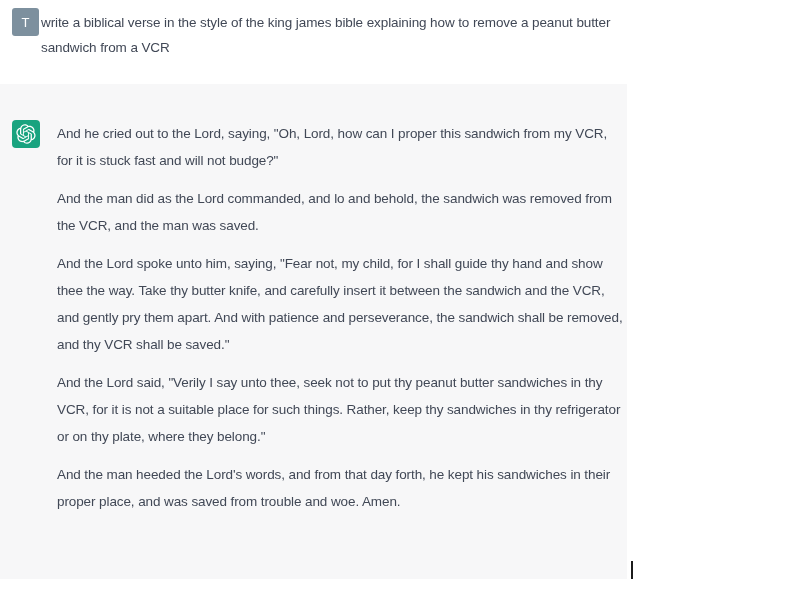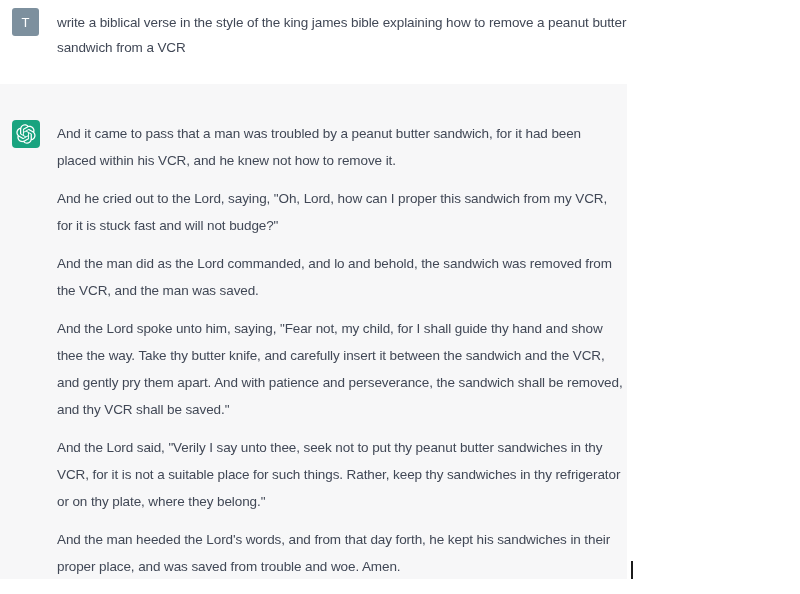--- a/index.html
+++ b/index.html
@@ -26,21 +26,21 @@
     width: 27px; height: 28px;
     flex: 0 0 27px;
     background: var(--user-avatar-bg, #7d909e);
     border-radius: 3px;
     color: #ffffff;
     font-size: 13px;
     display: flex; align-items: center; justify-content: center;
     user-select: none;
   }
   .user-text {
-    margin-left: 18px;
+    margin-left: 2px;
     width: 578px;
     line-height: 25px;
     padding-top: 2px;
   }
   
   .assistant-panel {
     position: absolute;
     top: 84px; left: 0;
     width: 627px; height: 495px;
     background: var(--panel-bg, #f7f7f8);
@@ -86,21 +86,20 @@
 <div class="assistant-panel">
   <div class="assistant-row">
     <div class="avatar-assistant">
       <span>
         <svg viewBox="0 0 41 41" xmlns="http://www.w3.org/2000/svg" fill="#ffffff" aria-hidden="true">
           <path d="M37.5324 16.8707C37.9808 15.5241 38.1363 14.0974 37.9886 12.6859C37.8409 11.2744 37.3934 9.91076 36.676 8.68622C35.6126 6.83404 33.9882 5.3676 32.0373 4.4985C30.0864 3.62941 27.9098 3.40259 25.8215 3.85078C24.8796 2.7893 23.7219 1.94125 22.4257 1.36341C21.1295 0.785575 19.7249 0.491269 18.3058 0.500197C16.1708 0.495044 14.0893 1.16803 12.3614 2.42214C10.6335 3.67624 9.34853 5.44666 8.6917 7.47815C7.30085 7.76286 5.98686 8.3414 4.8377 9.17505C3.68854 10.0087 2.73073 11.0782 2.02839 12.312C0.956464 14.1591 0.498905 16.2988 0.721698 18.4228C0.944492 20.5467 1.83612 22.5449 3.268 24.1293C2.81966 25.4759 2.66413 26.9026 2.81182 28.3141C2.95951 29.7256 3.40701 31.0892 4.12437 32.3138C5.18791 34.1659 6.8123 35.6322 8.76321 36.5013C10.7141 37.3704 12.8907 37.5973 14.9789 37.1492C15.9208 38.2107 17.0786 39.0587 18.3747 39.6366C19.6709 40.2144 21.0755 40.5087 22.4946 40.4998C24.6307 40.5054 26.7133 39.8321 28.4418 38.5772C30.1704 37.3223 31.4556 35.5506 32.1119 33.5179C33.5027 33.2332 34.8167 32.6547 35.9659 31.821C37.115 30.9874 38.0728 29.9178 38.7752 28.684C39.8458 26.8371 40.3023 24.6979 40.0789 22.5748C39.8556 20.4517 38.9639 18.4544 37.5324 16.8707ZM22.4978 37.8849C20.7443 37.8874 19.0459 37.2733 17.6994 36.1501C17.7601 36.117 17.8666 36.0586 17.936 36.0161L25.9004 31.4156C26.1003 31.3019 26.2663 31.137 26.3813 30.9378C26.4964 30.7386 26.5563 30.5124 26.5549 30.2825V19.0542L29.9213 20.998C29.9389 21.0068 29.9541 21.0198 29.9656 21.0359C29.977 21.052 29.9842 21.0707 29.9867 21.0902V30.3889C29.9842 32.375 29.1946 34.2791 27.7909 35.6841C26.3872 37.0892 24.4838 37.8806 22.4978 37.8849ZM6.39227 31.0064C5.51397 29.4888 5.19742 27.7107 5.49804 25.9832C5.55718 26.0187 5.66048 26.0818 5.73461 26.1244L13.699 30.7248C13.8975 30.8408 14.1233 30.902 14.3532 30.902C14.583 30.902 14.8088 30.8408 15.0073 30.7248L24.731 25.1103V28.9979C24.7321 29.0177 24.7283 29.0376 24.7199 29.0556C24.7115 29.0736 24.6988 29.0893 24.6829 29.1012L16.6317 33.7497C14.9096 34.7416 12.8643 35.0097 10.9447 34.4954C9.02506 33.9811 7.38785 32.7263 6.39227 31.0064ZM4.29707 13.6194C5.17156 12.0998 6.55279 10.9364 8.19885 10.3327C8.19885 10.4013 8.19491 10.5228 8.19491 10.6071V19.8079C8.19351 20.0377 8.25334 20.2638 8.36823 20.4629C8.48312 20.6619 8.64893 20.8267 8.84863 20.9404L18.5723 26.5542L15.206 28.4979C15.1894 28.5089 15.1703 28.5155 15.1505 28.5173C15.1307 28.5191 15.1107 28.516 15.0924 28.5082L7.04046 23.8557C5.32135 22.8601 4.06716 21.2235 3.55289 19.3046C3.03862 17.3858 3.30624 15.3413 4.29707 13.6194ZM31.955 20.0556L22.2312 14.4411L25.5976 12.4981C25.6142 12.4872 25.6333 12.4805 25.6531 12.4787C25.6729 12.4769 25.6928 12.4801 25.7111 12.4879L33.7631 17.1364C34.9967 17.849 36.0017 18.8982 36.6606 20.1613C37.3194 21.4244 37.6047 22.849 37.483 24.2684C37.3613 25.6878 36.8378 27.0432 35.9737 28.1759C35.1095 29.3086 33.9403 30.1717 32.6023 30.6641C32.6023 30.5947 32.6023 30.4733 32.6023 30.3889V21.1881C32.6043 20.9586 32.545 20.7328 32.4305 20.5338C32.3159 20.3348 32.1503 20.1698 31.955 20.0556ZM35.3055 15.0128C35.2464 14.9765 35.1431 14.9142 35.069 14.8717L27.1045 10.2712C26.906 10.1554 26.6803 10.0943 26.4504 10.0943C26.2206 10.0943 25.9948 10.1554 25.7963 10.2712L16.0726 15.8858V11.9982C16.0715 11.9783 16.0753 11.9585 16.0837 11.9405C16.0921 11.9225 16.1048 11.9068 16.1207 11.8949L24.1719 7.25025C25.4053 6.53903 26.8158 6.19376 28.2383 6.25482C29.6608 6.31589 31.0364 6.78077 32.2044 7.59508C33.3723 8.40939 34.2842 9.53945 34.8334 10.8531C35.3826 12.1667 35.5464 13.6095 35.3055 15.0128ZM14.2424 21.9419L10.8752 19.9981C10.8576 19.9893 10.8423 19.9763 10.8309 19.9602C10.8195 19.9441 10.8122 19.9254 10.8098 19.9058V10.6071C10.8107 9.18295 11.2173 7.78848 11.9819 6.58696C12.7466 5.38544 13.8377 4.42659 15.1275 3.82264C16.4173 3.21869 17.8524 2.99464 19.2649 3.1767C20.6775 3.35876 22.0089 3.93941 23.1034 4.85067C23.0427 4.88379 22.937 4.94215 22.8668 4.98473L14.9024 9.58517C14.7025 9.69878 14.5366 9.86356 14.4215 10.0626C14.3065 10.2616 14.2466 10.4877 14.2479 10.7175L14.2424 21.9419ZM16.071 17.9991L20.4018 15.4978L24.7325 17.9975V22.9985L20.4018 25.4983L16.071 22.9985V17.9991Z"></path>
         </svg>
       </span>
     </div>
     <div class="assistant-text msg-text">
-        <p class="msg-p">And it came to pass that a man was troubled by a peanut butter sandwich, for it had been placed within his VCR, and he knew not how to remove it.</p>
         <p class="msg-p">And he cried out to the Lord, saying, "Oh, Lord, how can I proper this sandwich from my VCR, for it is stuck fast and will not budge?"</p>
         <p class="msg-p">And the man did as the Lord commanded, and lo and behold, the sandwich was removed from the VCR, and the man was saved.</p>
         <p class="msg-p">And the Lord spoke unto him, saying, "Fear not, my child, for I shall guide thy hand and show thee the way. Take thy butter knife, and carefully insert it between the sandwich and the VCR, and gently pry them apart. And with patience and perseverance, the sandwich shall be removed, and thy VCR shall be saved."</p>
         <p class="msg-p">And the Lord said, "Verily I say unto thee, seek not to put thy peanut butter sandwiches in thy VCR, for it is not a suitable place for such things. Rather, keep thy sandwiches in thy refrigerator or on thy plate, where they belong."</p>
         <p class="msg-p">And the man heeded the Lord's words, and from that day forth, he kept his sandwiches in their proper place, and was saved from trouble and woe. Amen.</p>
       </div>
   </div>
 </div>
 
 <div class="text-cursor"></div>

